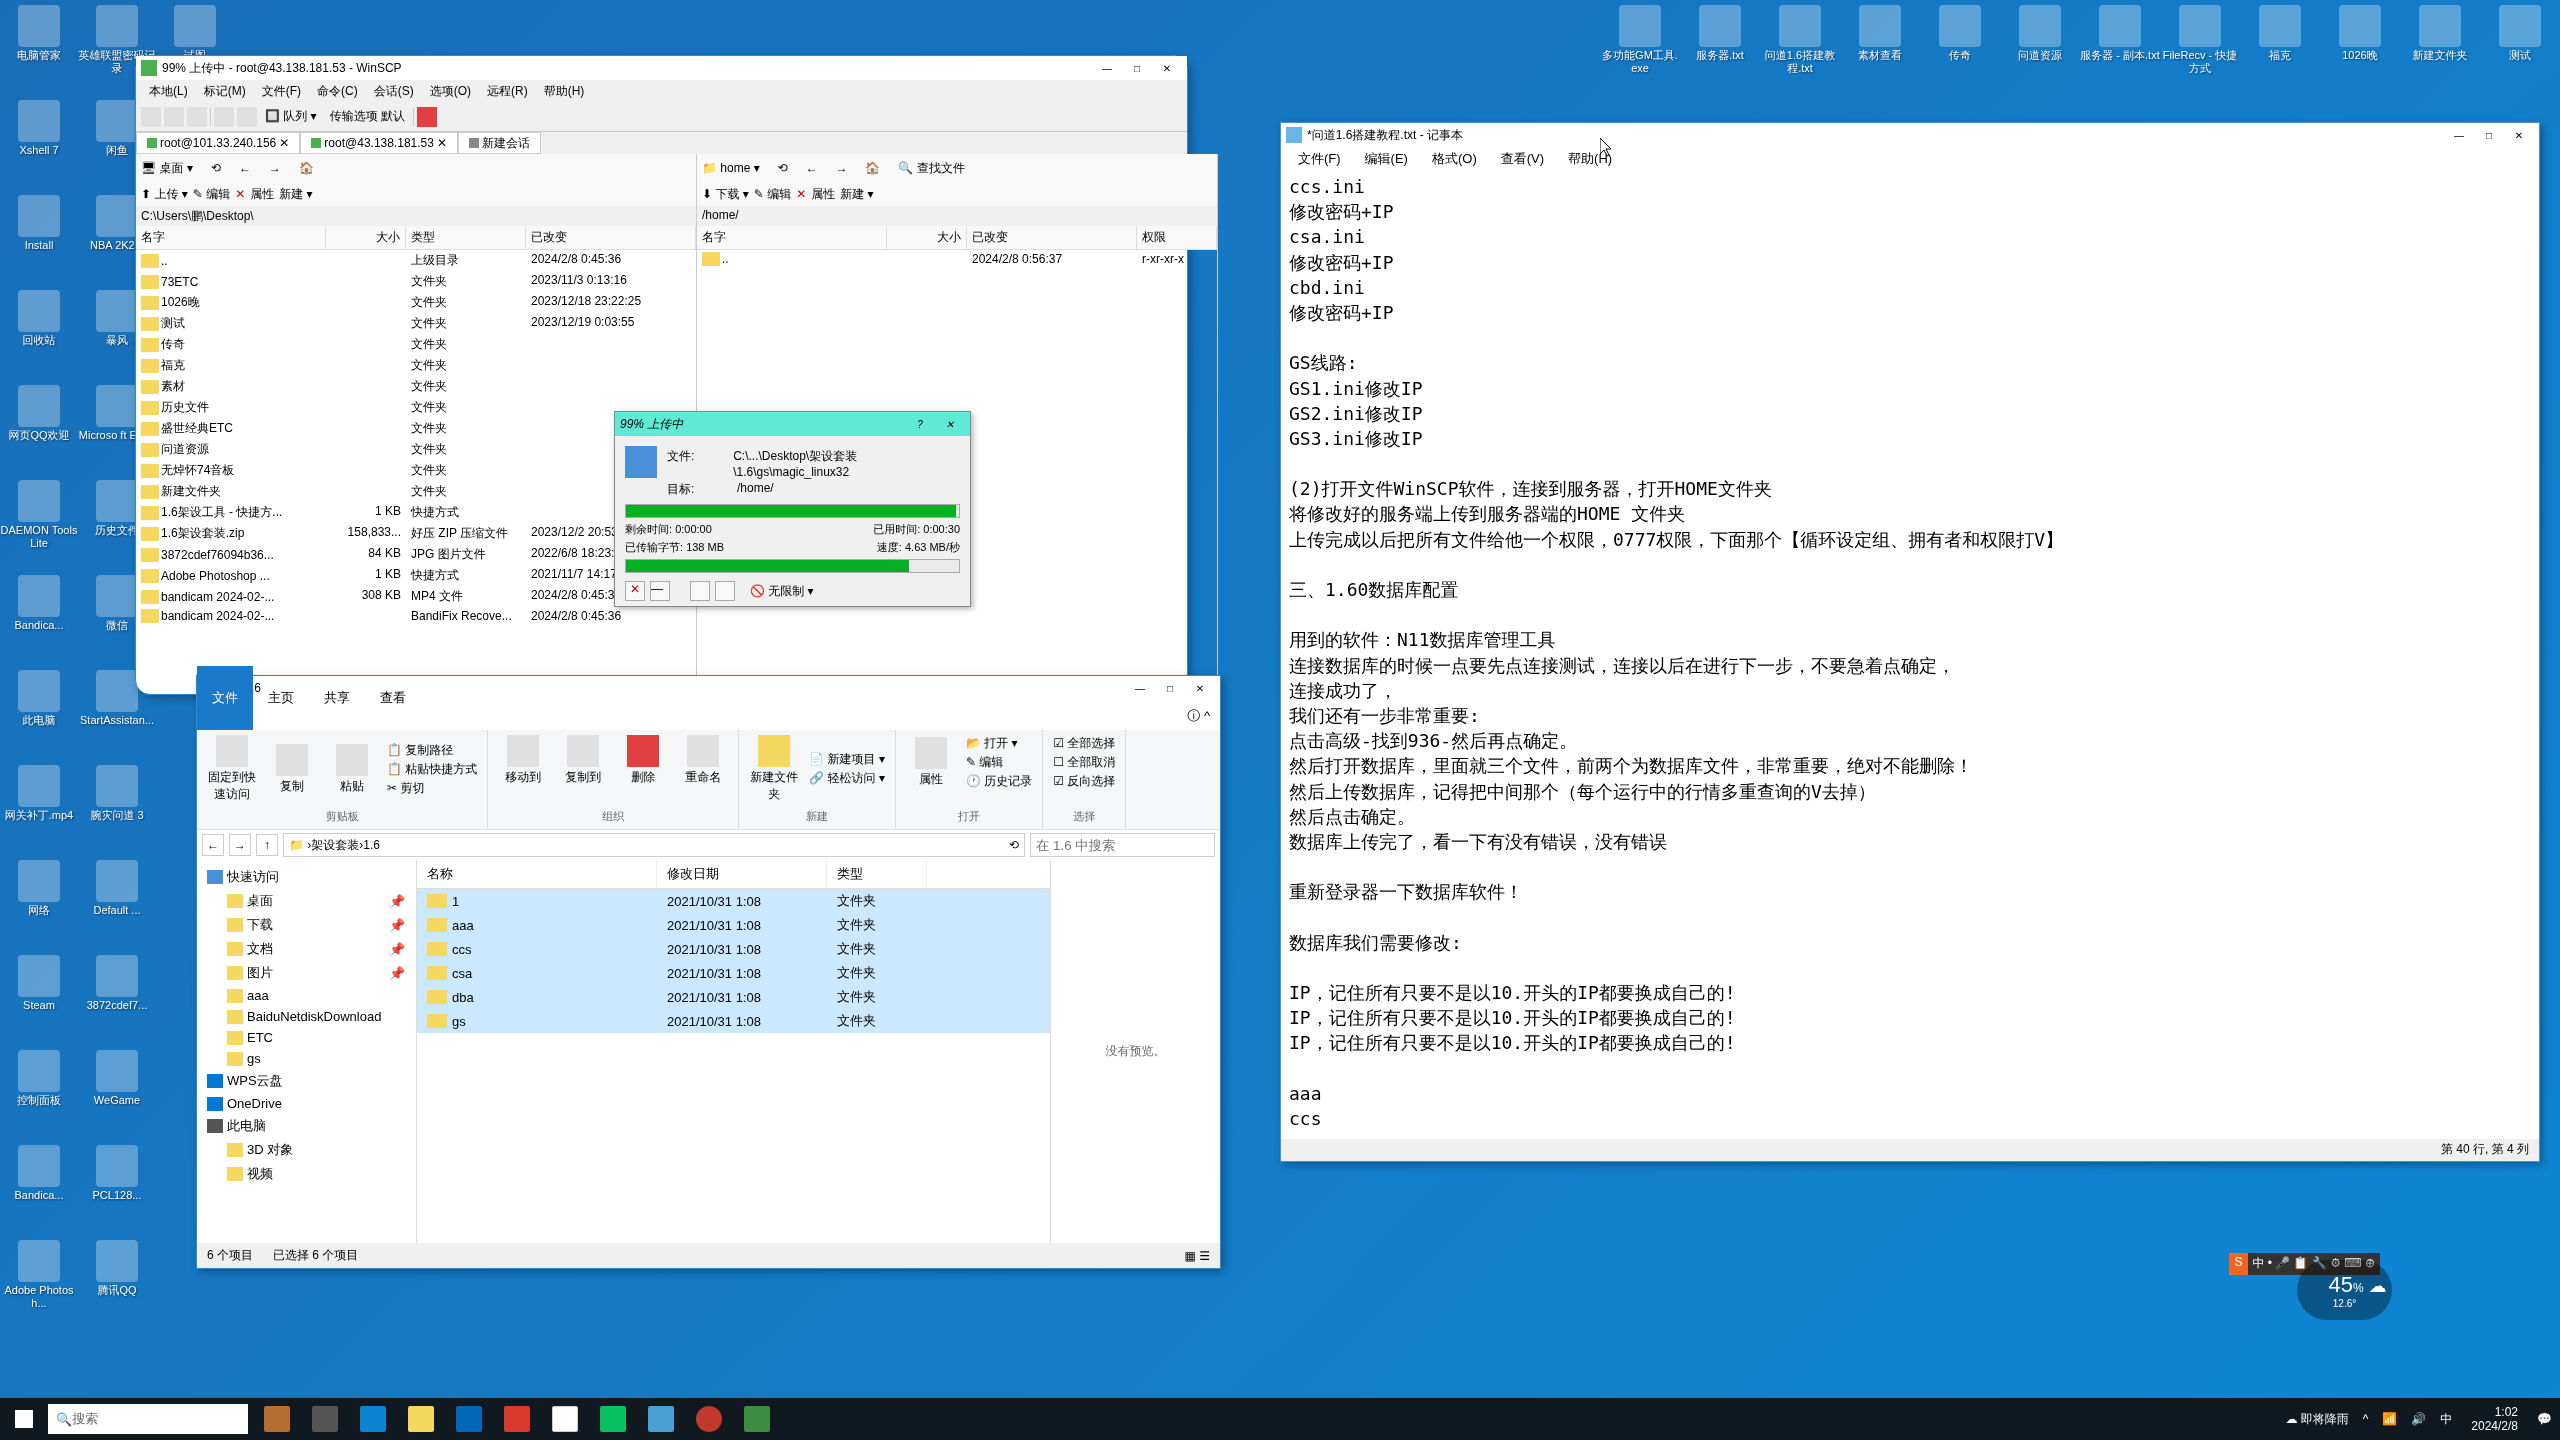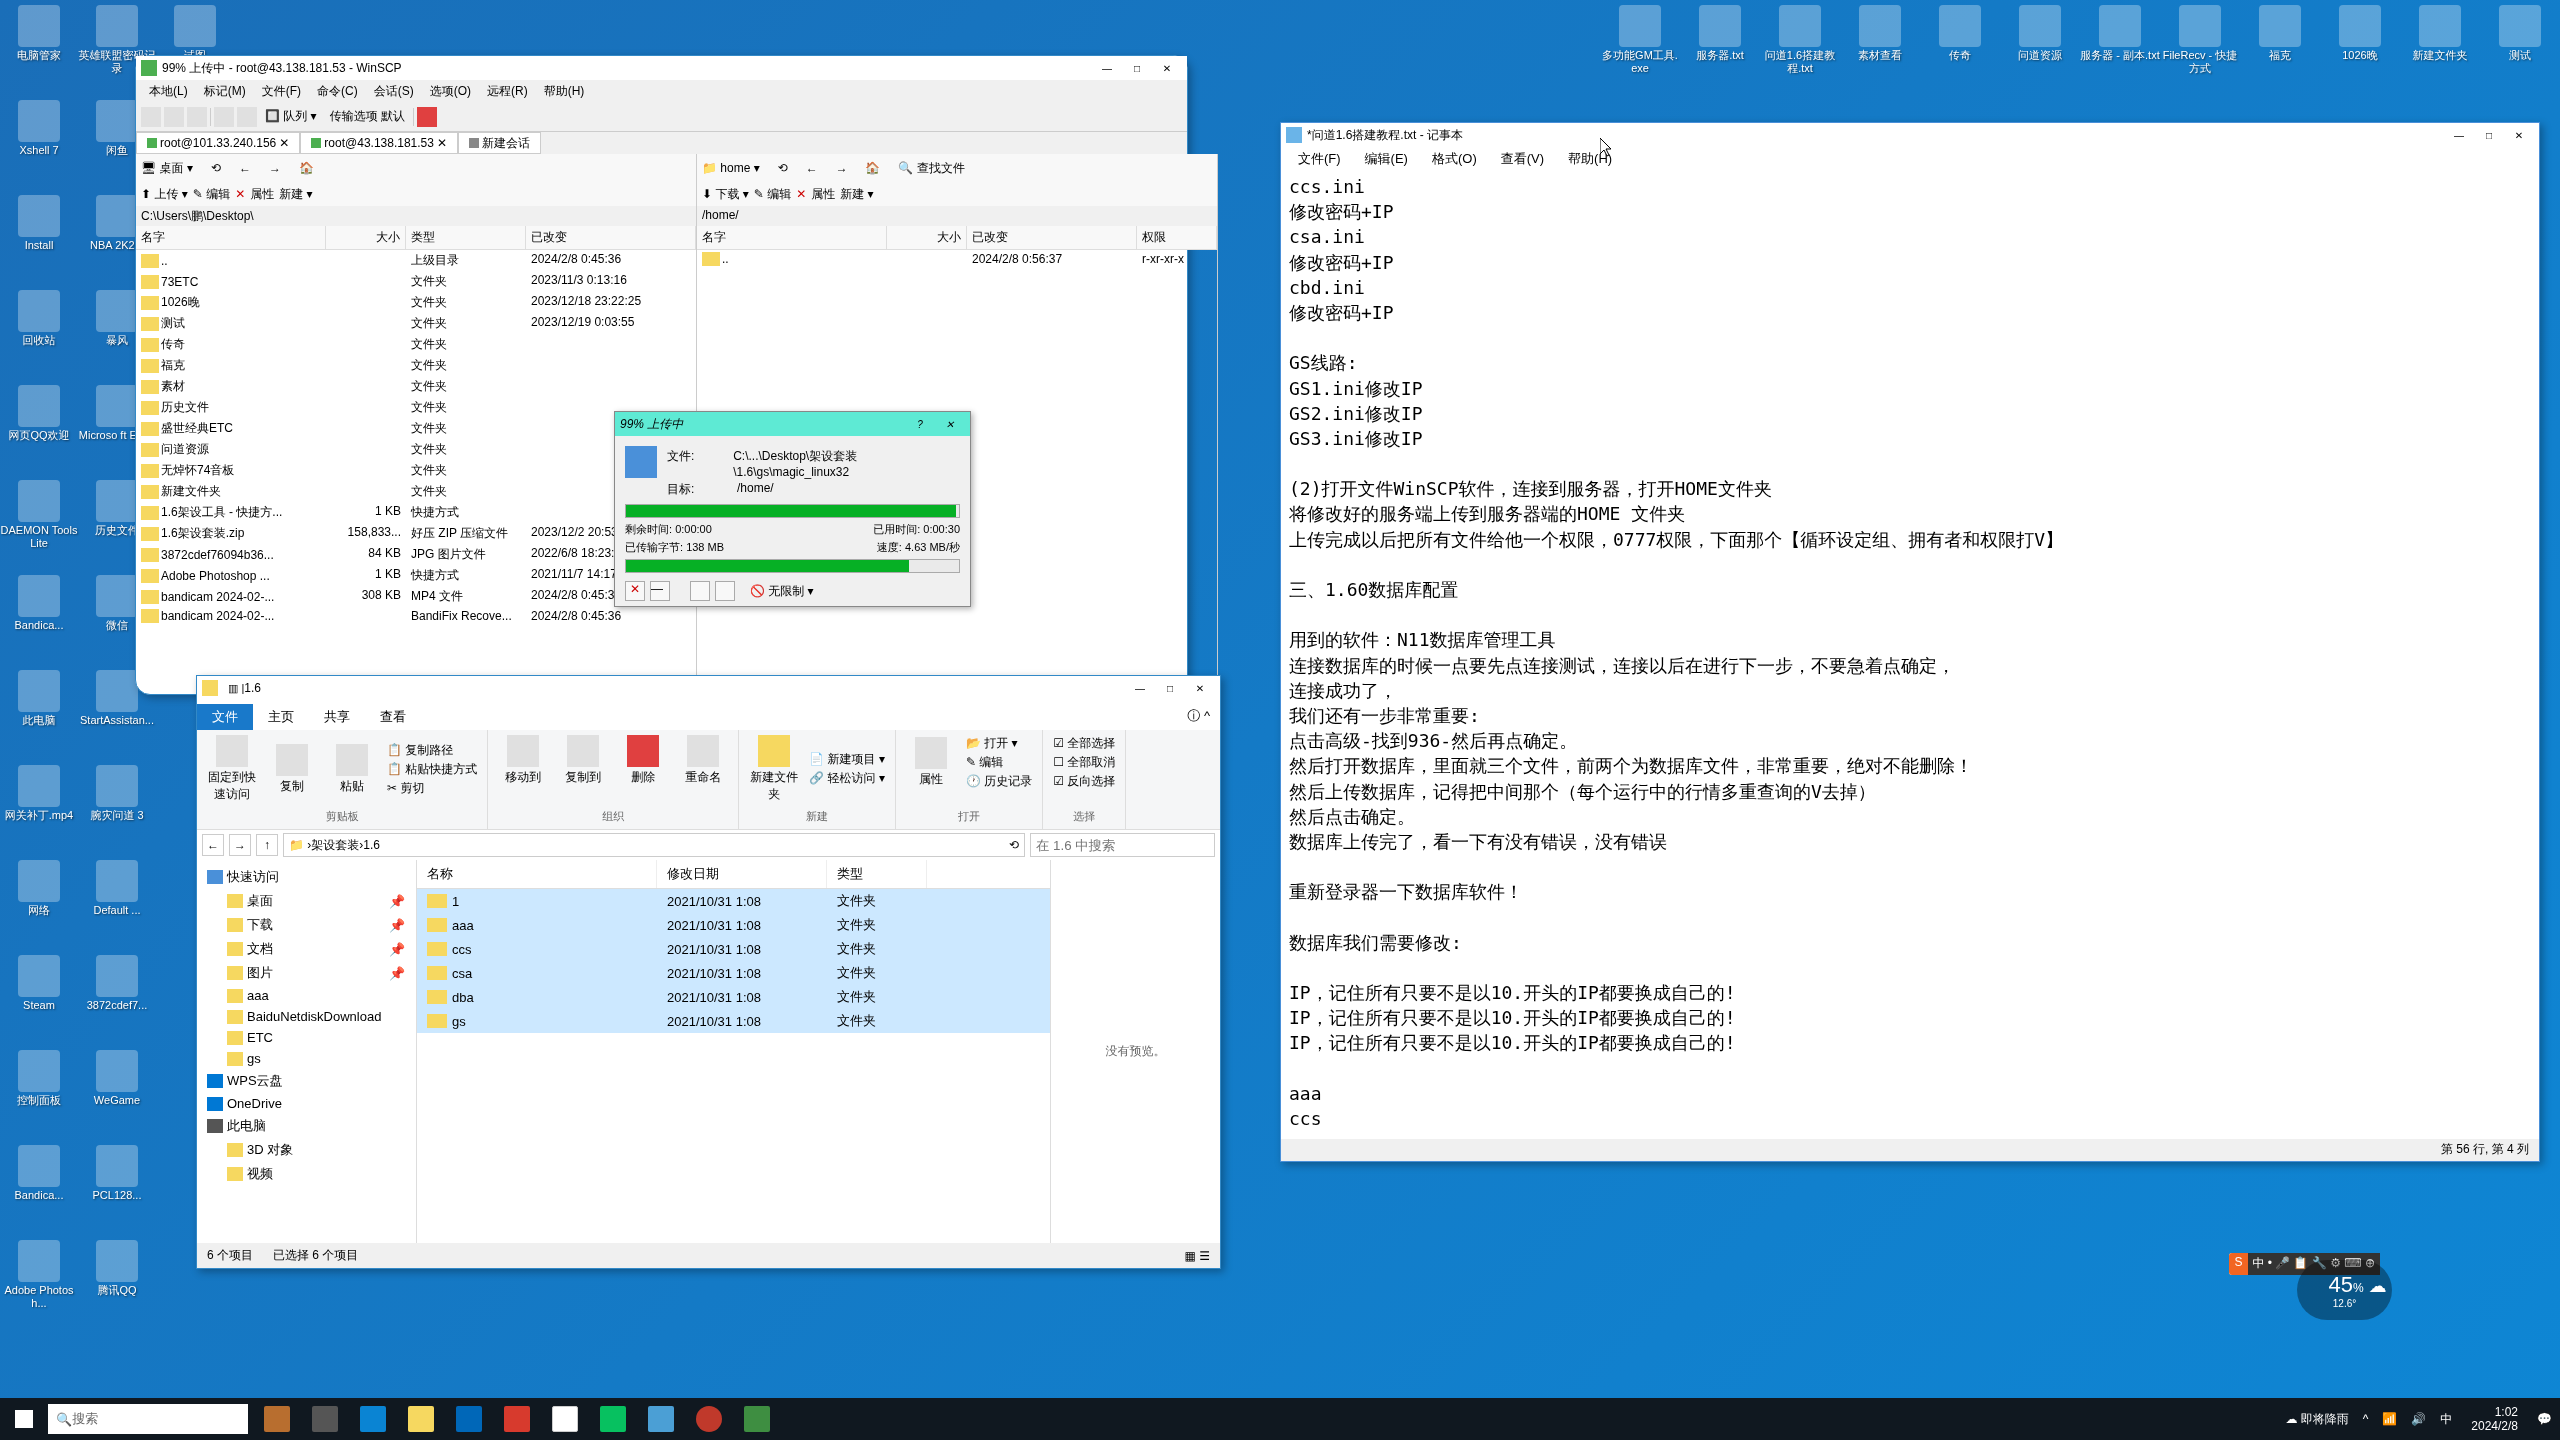--- a/index.html
+++ b/index.html
@@ -60,21 +60,21 @@
 .prog-bar { height: 14px; background: #eaeaea; border: 1px solid #aaa; position: relative; margin: 4px 0; }
 .prog-bar .fill { height: 100%; background: #06b025; }
 .prog-stats { display: flex; justify-content: space-between; font-size: 11px; margin: 3px 0; }
 .prog-buttons { display: flex; gap: 5px; margin-top: 8px; justify-content: flex-start; align-items: center; }
 .prog-buttons .btn { width: 20px; height: 20px; border: 1px solid #aaa; background: #f8f8f8; }
 
 
 .explorer { left: 196px; top: 675px; width: 1025px; height: 594px; }
 .explorer .titlebar { background: #fff; }
 .ribbon-tabs { display: flex; height: 30px; align-items: flex-end; font-size: 13px; background: #fff; }
-.ribbon-tabs .rtab { padding: 4px 15px; }
+.ribbon-tabs .rtab { padding: 23px 15px; }
 .ribbon-tabs .rtab.active { background: #1979ca; color: #fff; }
 .ribbon { height: 100px; background: #f5f6f7; border-bottom: 1px solid #ddd; display: flex; font-size: 12px; }
 .ribbon-group { padding: 5px 10px; border-right: 1px solid #ddd; display: flex; flex-direction: column; justify-content: space-between; }
 .ribbon-group .group-label { text-align: center; font-size: 11px; color: #666; }
 .ribbon-big { display: flex; gap: 10px; align-items: center; }
 .ribbon-btn { display: flex; flex-direction: column; align-items: center; text-align: center; width: 50px; }
 .ribbon-btn .bicon { width: 32px; height: 32px; background: #e0e0e0; margin-bottom: 2px; }
 .ribbon-small { display: flex; flex-direction: column; gap: 2px; font-size: 12px; }
 .exp-addr { height: 30px; display: flex; align-items: center; padding: 0 5px; gap: 5px; font-size: 12px; background: #fff; }
 .exp-addr .nav-btn { width: 22px; height: 22px; border: 1px solid #ccc; text-align: center; line-height: 20px; }
@@ -810,21 +810,21 @@
 aaa
 ccs
 cs_ccs
 csa
 cta
 dba
 server（修改线路配置要和服务端对应）
 spa
 tts</div>
   <div class="notepad-status">
-    <span>第 56 行, 第 4 列</span>
+    <span>第 40 行, 第 4 列</span>
   </div>
 </div>
 
 <div class="cursor-arrow">
   <svg viewBox="0 0 14 20">
       <path d="M0 0 L0 16 L4 12 L7 18 L9 17 L6 11 L11 11 Z" fill="#fff" stroke="#000" stroke-width="1"></path>
     </svg>
 </div>
 
 <div class="ime">

